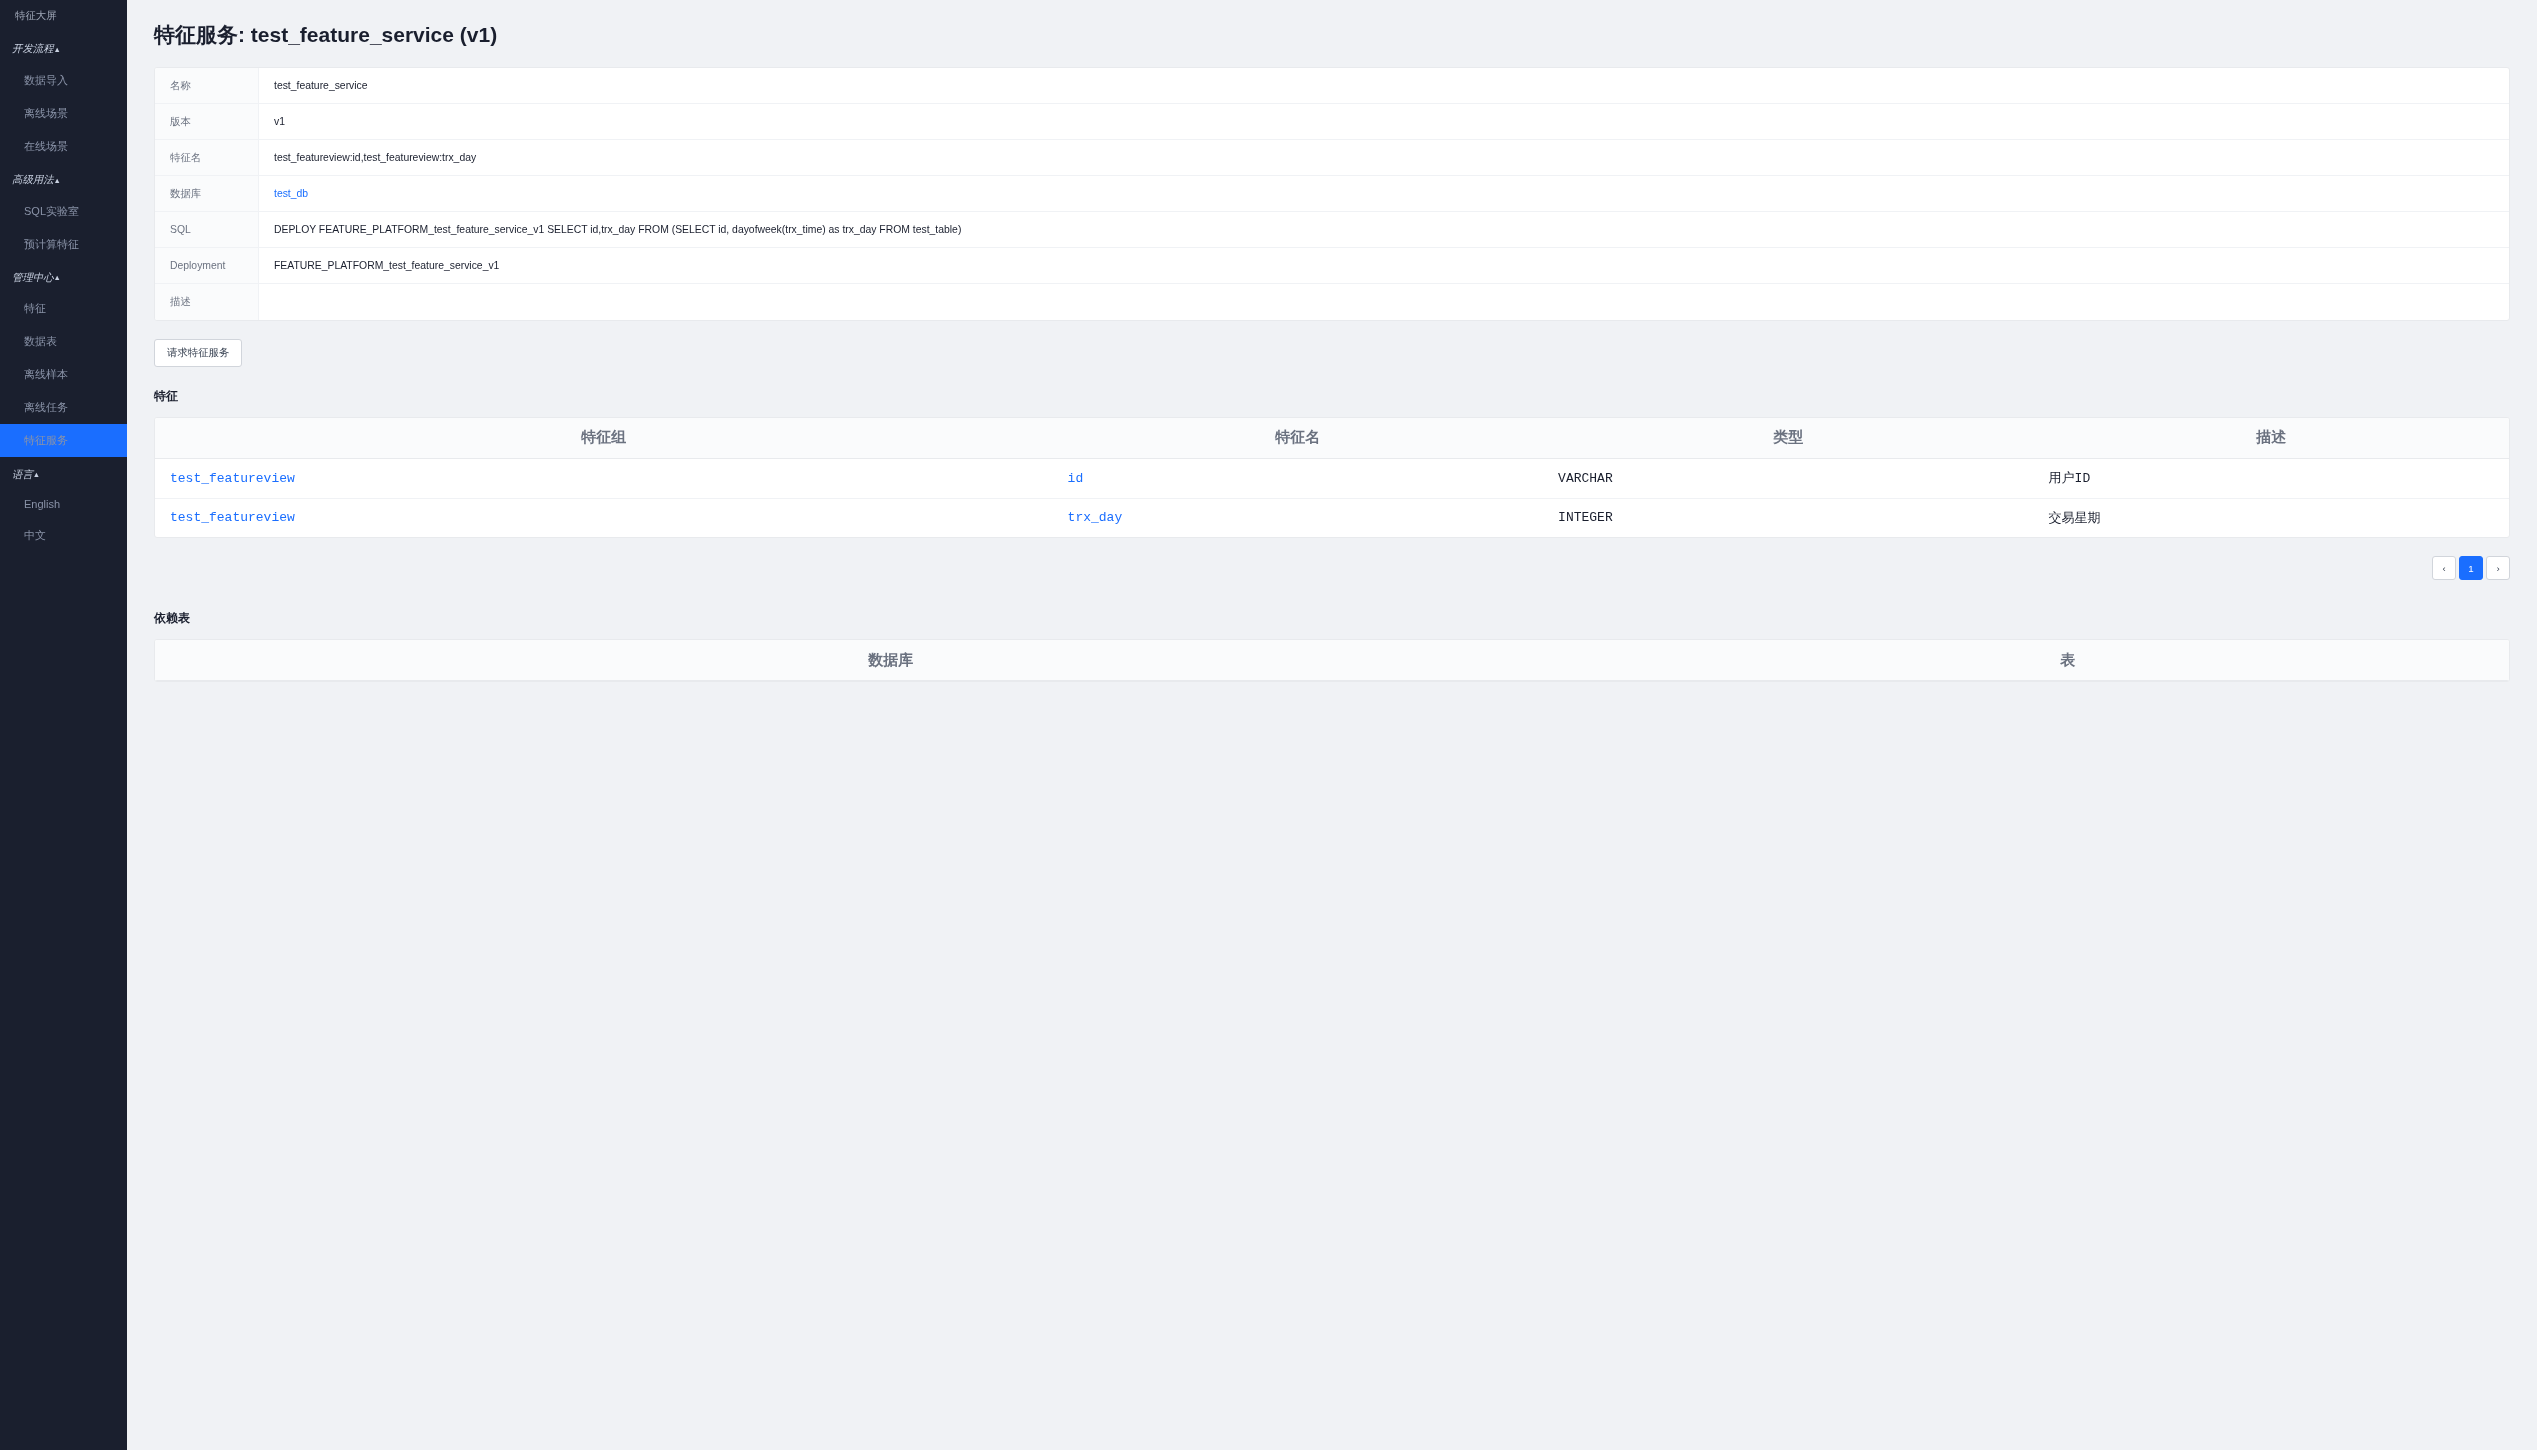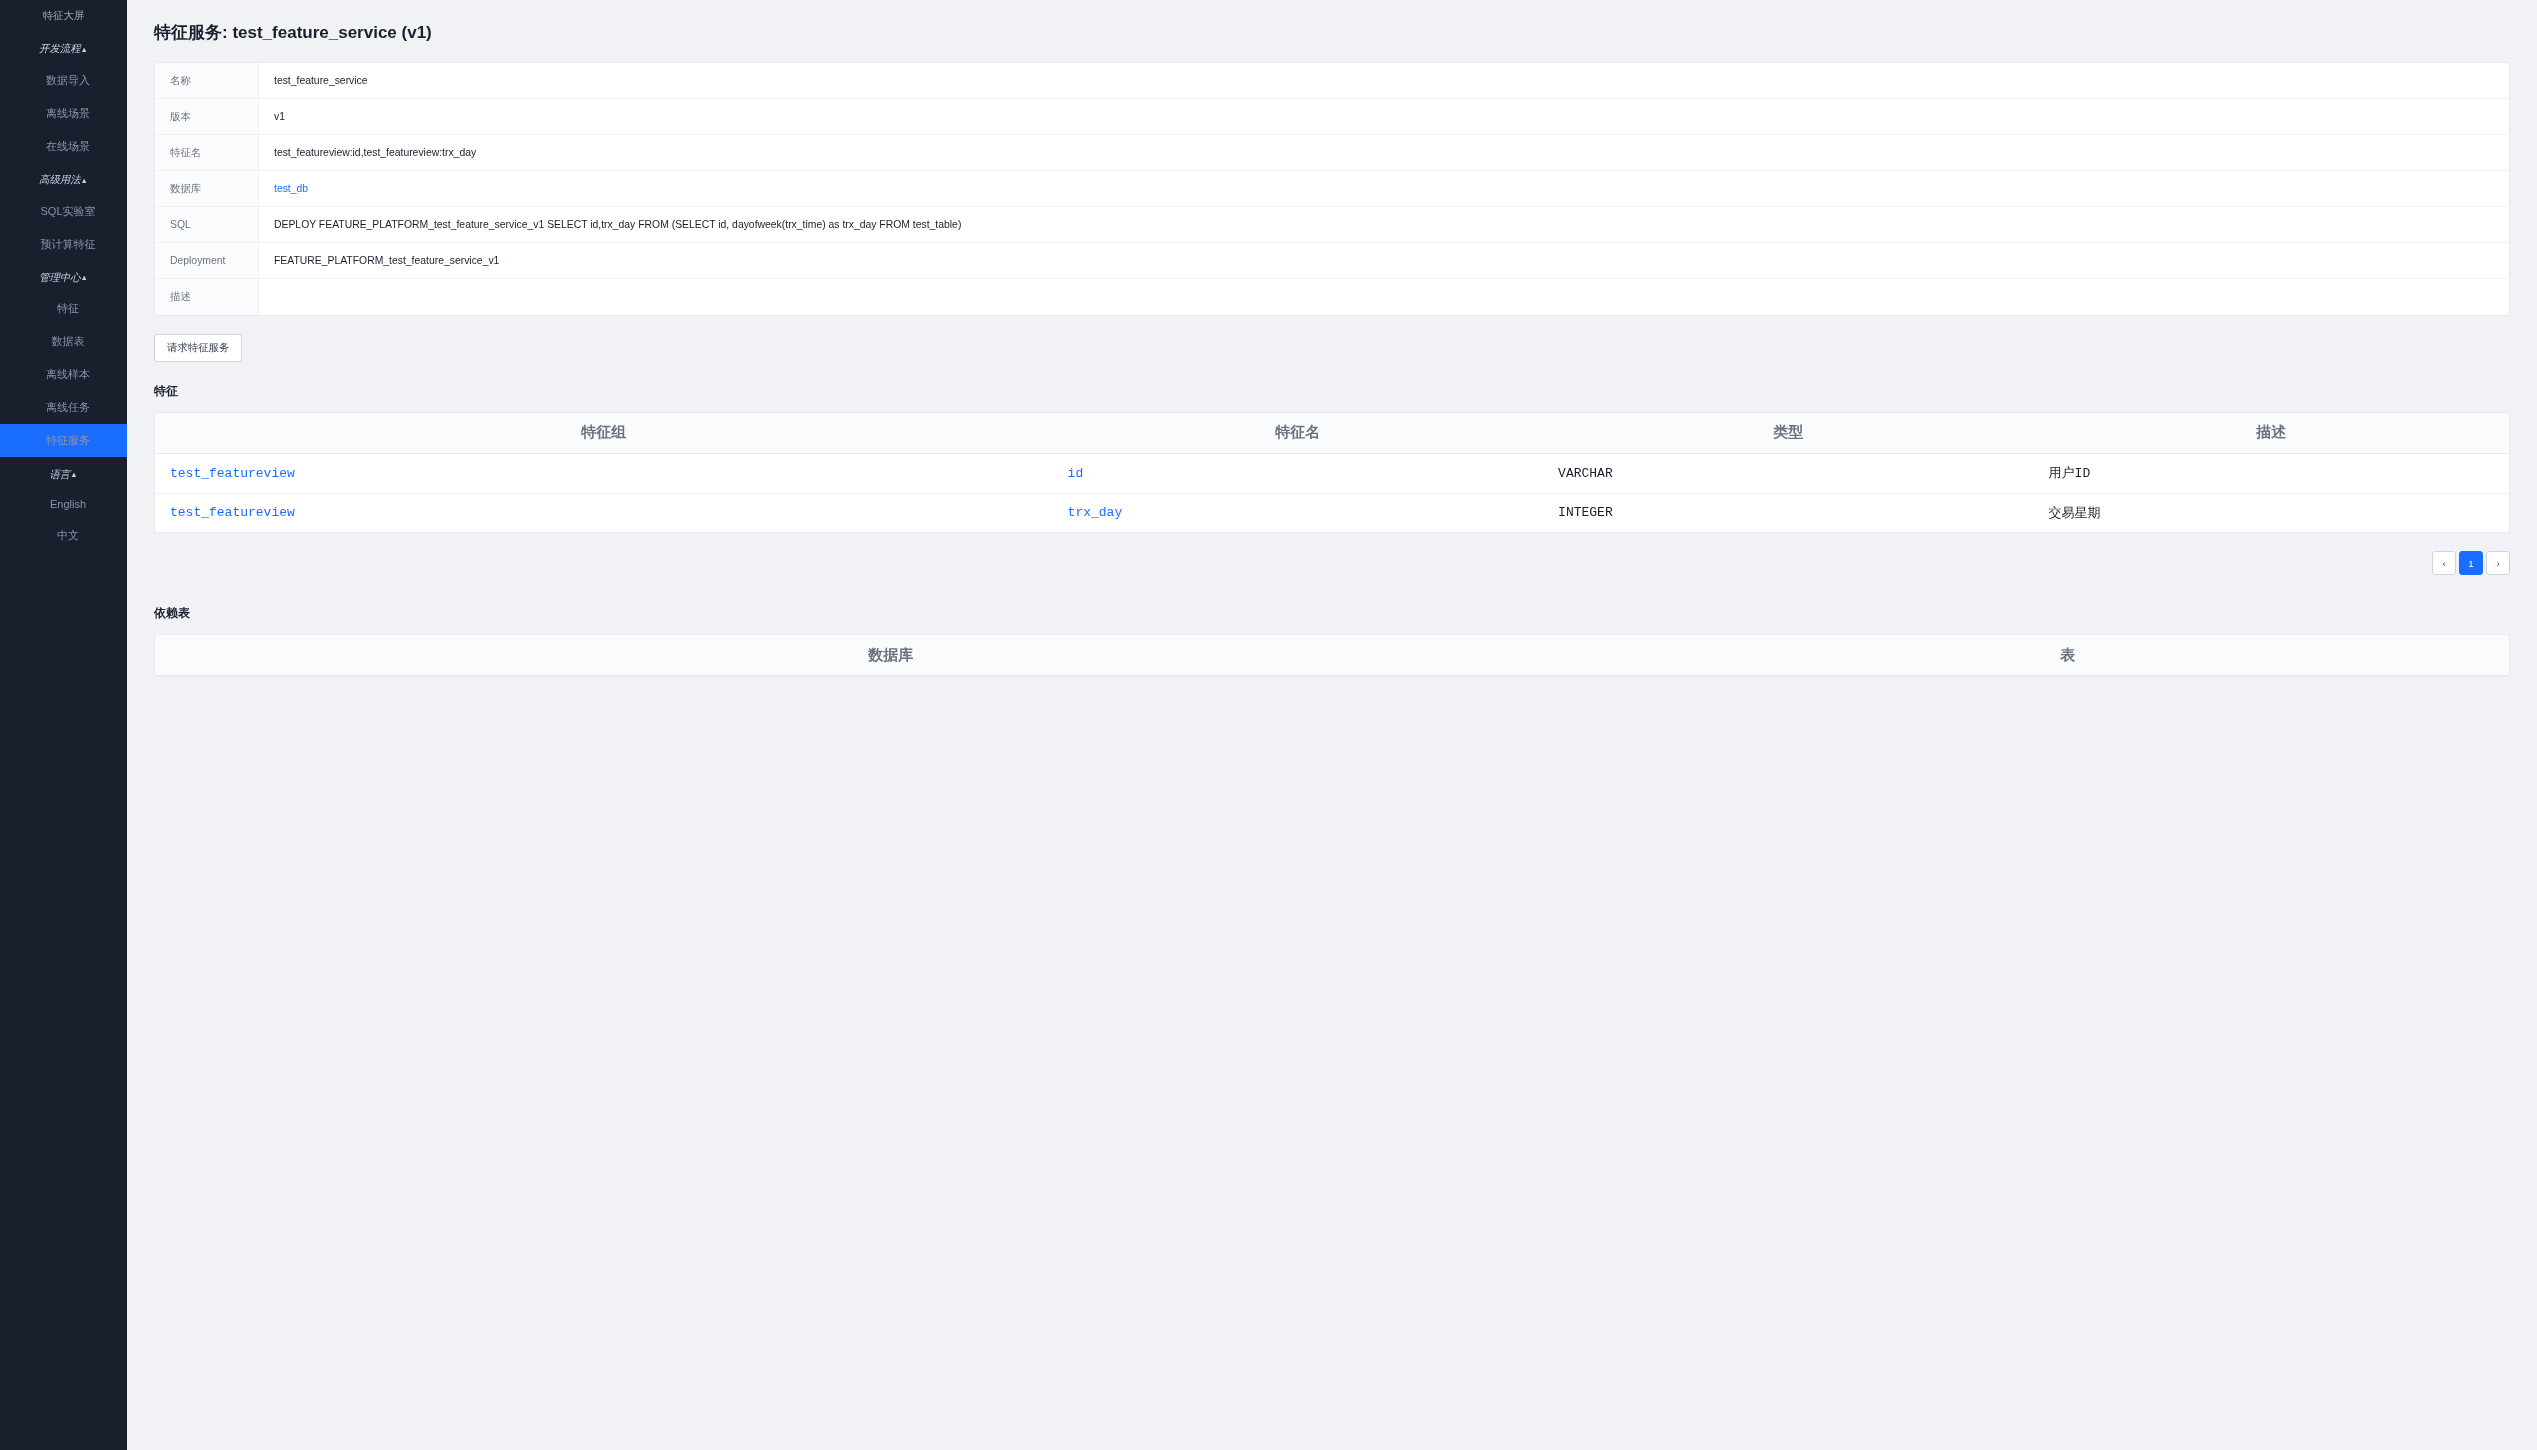--- a/index.html
+++ b/index.html
@@ -14,21 +14,21 @@
       display: flex;
       flex-direction: column;
       overflow-y: auto;
       font-size: 10.4px;
     }
     .sidebar-item {
       padding: 9px 15px;
       cursor: pointer;
       display: flex;
       align-items: center;
-      justify-content: center;
+      justify-content: flex-start;
       transition: background 0.2s;
     }
     .sidebar-item.active { background: #1a6eff; color: #fff; }
     .sidebar-item.section-header {
       color: #c8d0e0;
       font-weight: 500;
       padding: 10.4px 12px 7.4px 12px;
       font-style: italic;
     }
     .sidebar-item.sub-item {
@@ -40,21 +40,21 @@
 
     
     .main {
       flex: 1;
       overflow-y: auto;
       padding: 21px 27px;
       background: #f0f2f5;
     }
 
     .page-title {
-      font-size: 17px;
+      font-size: 21px;
       font-weight: 600;
       color: #1a1f2e;
       margin-bottom: 18px;
     }
 
     
     .detail-card {
       background: #fff;
       border-radius: 3px;
       border: 0.7px solid #e8eaed;

